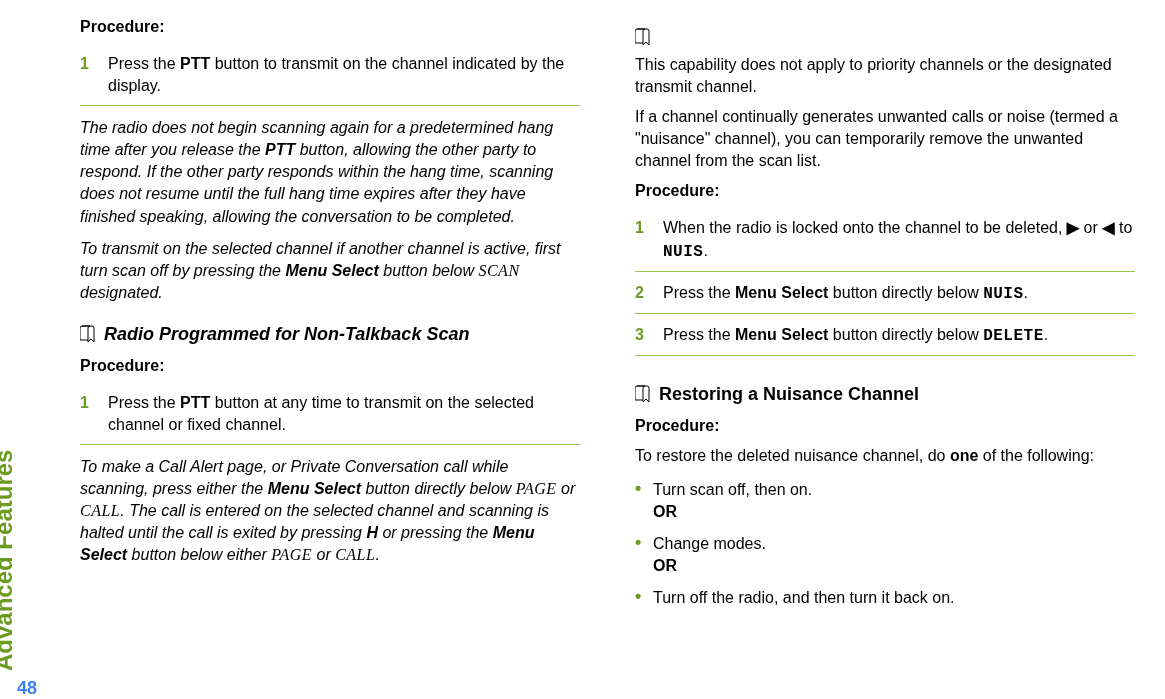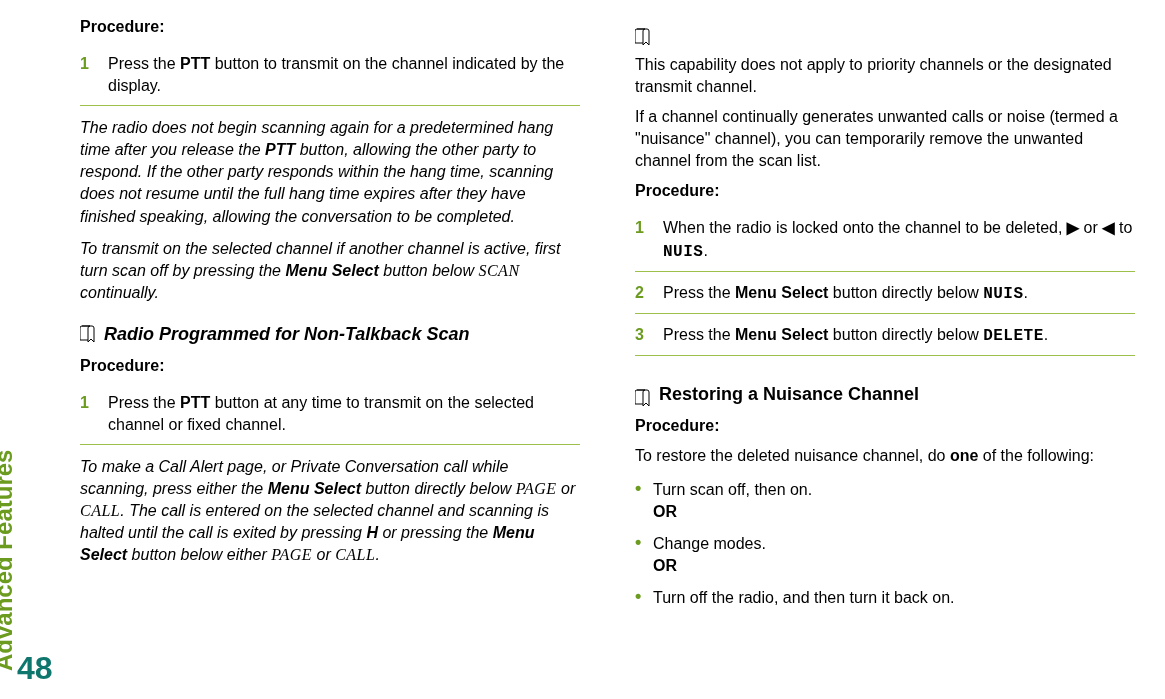--- a/index.html
+++ b/index.html
@@ -3,22 +3,22 @@
 <meta charset="utf-8">
 <style>
   html,body{margin:0;padding:0;background:#fff;font-family:Arial,Helvetica,sans-serif;color:#000;}
   .page{width:1165px;height:699px;position:relative;}
   .side-label{
     position:absolute;left:18px;bottom:28px;
     transform-origin:left bottom;transform:rotate(-90deg);
     color:#6b9b1f;font-weight:bold;font-size:24px;white-space:nowrap;
   }
   .page-num{
-    position:absolute;left:17px;bottom:12px;
-    color:#0f766e;font-weight:bold;font-size:32px;
+    position:absolute;left:17px;bottom:0px;
+    color:#3b82f6;font-weight:bold;font-size:18px;
   }
   .cols{position:absolute;left:80px;top:10px;right:30px;bottom:30px;display:flex;gap:55px;}
   .col{flex:1;font-size:16px;line-height:1.38;color:#000;}
   .proc-label{font-weight:bold;margin:6px 0 8px 0;}
   .ital-para{font-style:italic;margin:10px 0;}
   ol.steps{list-style:none;padding:0;margin:11px 0;counter-reset:step;}
   ol.steps>li{counter-increment:step;position:relative;padding:4px 0 8px 28px;border-bottom:1px solid #9cc04b;margin-bottom:6px;}
   ol.steps>li:before{content:counter(step);position:absolute;left:0;top:4px;color:#6b9b1f;font-weight:bold;font-size:16px;}
   h3.heading{font-weight:bold;font-size:18px;margin:18px 0 8px 0;display:flex;align-items:center;gap:8px;}
   h3.heading.ital{font-style:italic;}
@@ -55,21 +55,21 @@
         <li>
           <span>Press the </span><span class="bold">PTT</span><span> button to transmit on the channel indicated by the display.</span>
         </li>
       </ol>
 
       <p class="ital-para">
         <span>The radio does not begin scanning again for a predetermined hang time after you release the </span><span class="bold">PTT</span><span> button, allowing the other party to respond. If the other party responds within the hang time, scanning does not resume until the full hang time expires after they have finished speaking, allowing the conversation to be completed.</span>
       </p>
 
       <p class="ital-para">
-        <span>To transmit on the selected channel if another channel is active, first turn scan off by pressing the </span><span class="bold">Menu Select</span><span> button below </span><span class="ital-mono">SCAN</span><span> continually.</span>
+        <span>To transmit on the selected channel if another channel is active, first turn scan off by pressing the </span><span class="bold">Menu Select</span><span> button below </span><span class="ital-mono">SCAN</span><span> designated.</span>
       </p>
 
       <h3 class="heading ital">
         <span class="bookmark-icon">
           <svg viewBox="0 0 16 18" width="16" height="18">
               <path d="M2 1 H12 Q14 1 14 3 V17 L11 14 L8 17 V3 Q8 1 10 1 Z M2 1 Q0 1 0 3 V15 H8" fill="none" stroke="#000" stroke-width="1"></path>
             </svg>
         </span>
         <span>Radio Programmed for Non-Talkback Scan</span>
       </h3>
@@ -108,21 +108,21 @@
           <span>When the radio is locked onto the channel to be deleted, </span><span class="arrow">▶</span><span> or </span><span class="arrow">◀</span><span> to </span><span class="mono">NUIS</span><span>.</span>
         </li>
         <li>
           <span>Press the </span><span class="bold">Menu Select</span><span> button directly below </span><span class="mono">NUIS</span><span>.</span>
         </li>
         <li>
           <span>Press the </span><span class="bold">Menu Select</span><span> button directly below </span><span class="mono">DELETE</span><span>.</span>
         </li>
       </ol>
 
-      <h3 class="heading" style="margin-top:26px;align-items:flex-end;">
+      <h3 class="heading" style="margin-top:26px;">
         <span class="bookmark-icon">
           <svg viewBox="0 0 16 18" width="16" height="18">
               <path d="M2 1 H12 Q14 1 14 3 V17 L11 14 L8 17 V3 Q8 1 10 1 Z M2 1 Q0 1 0 3 V15 H8" fill="none" stroke="#000" stroke-width="1"></path>
             </svg>
         </span>
         <span>Restoring a Nuisance Channel</span>
       </h3>
 
       <div class="proc-label">Procedure:</div>
 

